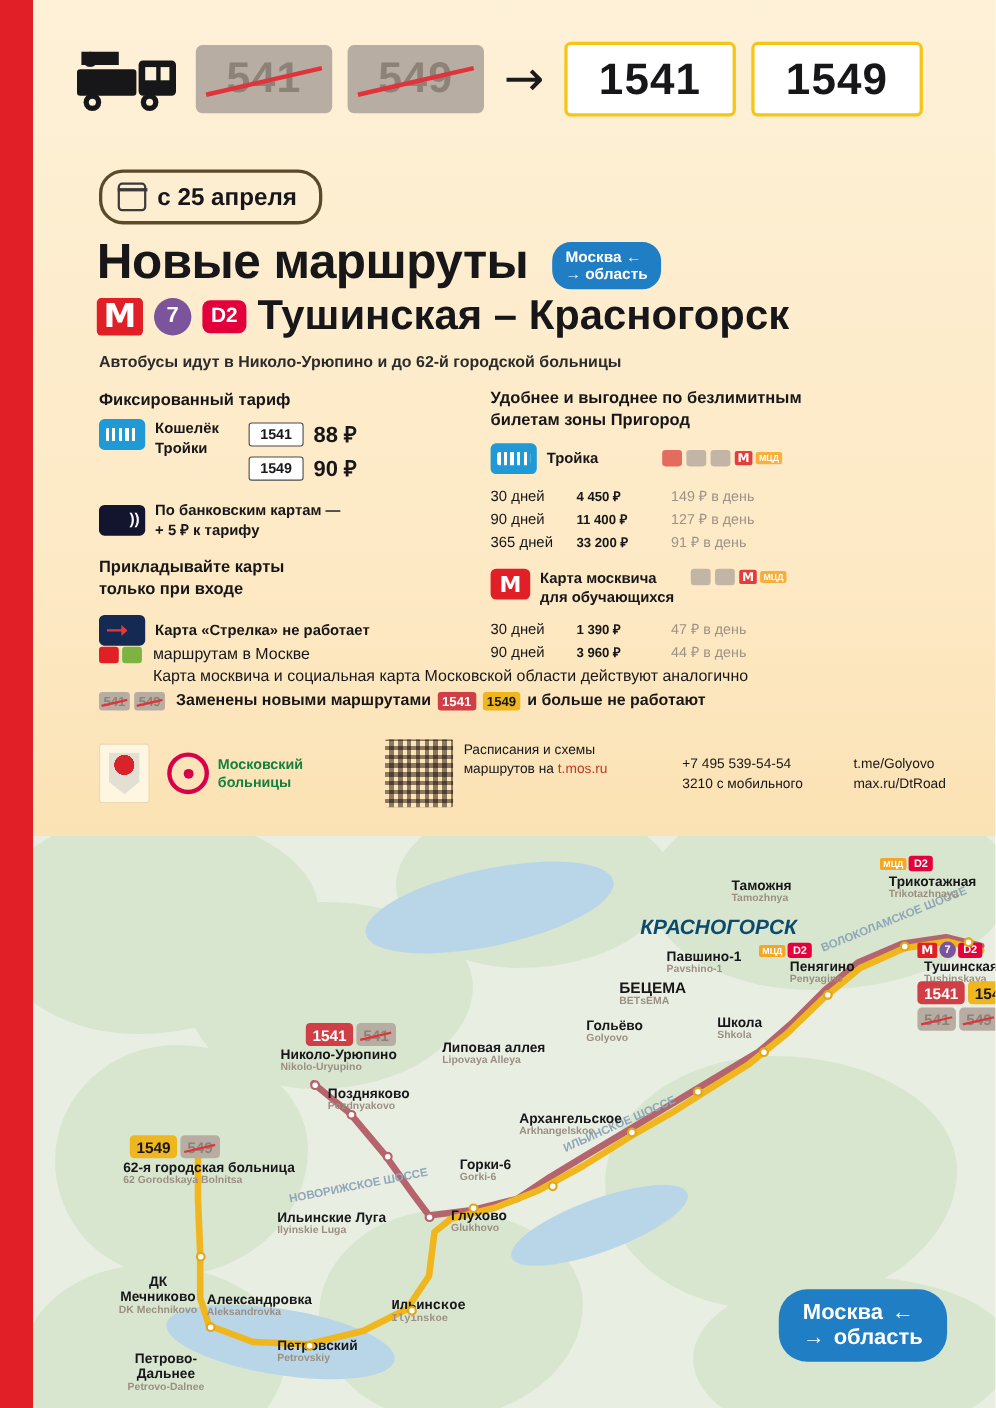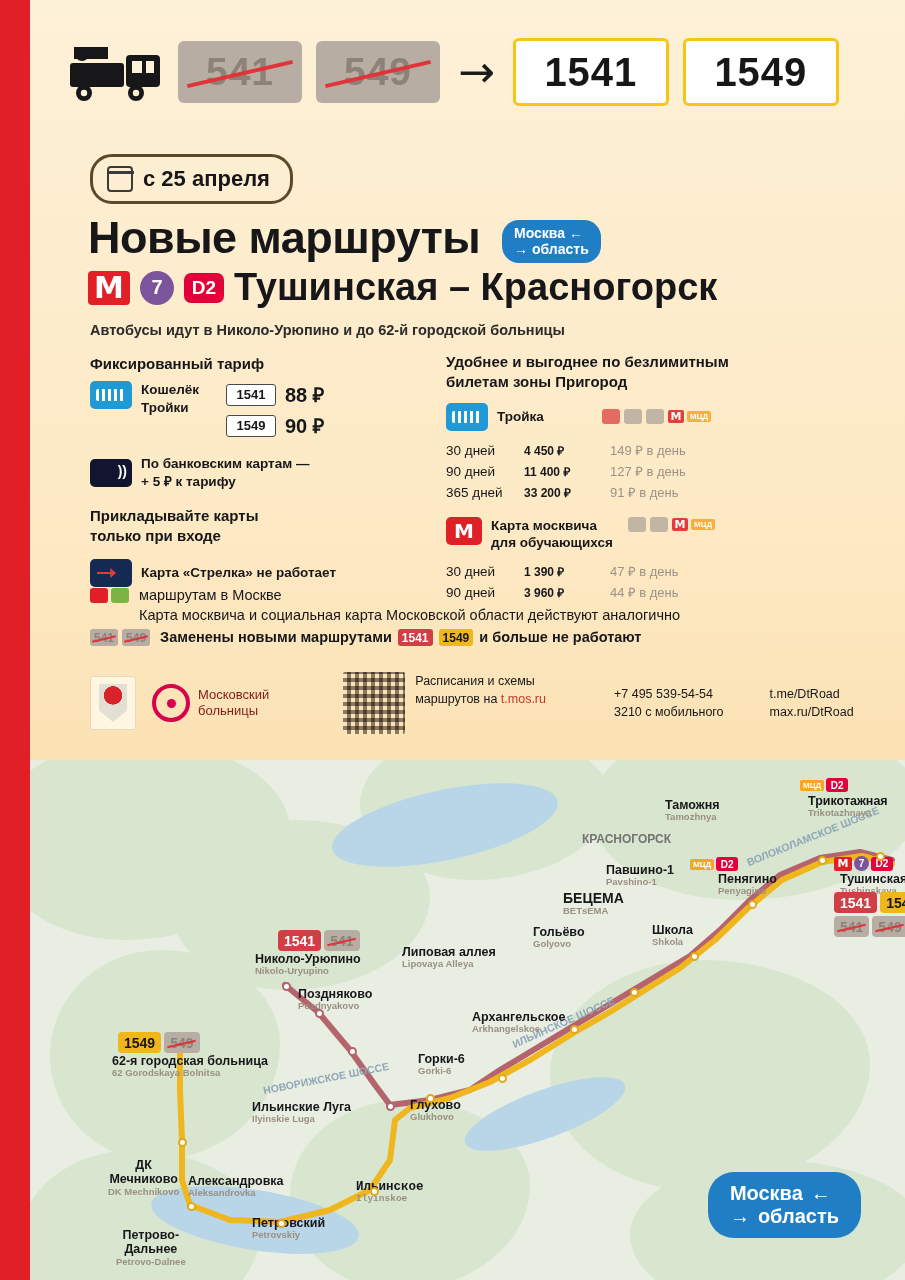--- a/index.html
+++ b/index.html
@@ -77,41 +77,41 @@
   .pn-red{background:#d03f45;}
   .pn-yel{background:#f0b61d;color:#17171a;}
   .pn-grey{background:#b7ada3;color:#8d8278;position:relative;}
   .pn-grey:after{content:"";position:absolute;left:2px;right:2px;top:50%;height:2px;background:#e0333a;transform:rotate(-13deg);}
 
   
   .footer{position:absolute;left:90px;top:672px;right:30px;height:70px;}
   .mt-logo{display:flex;align-items:center;gap:8px;}
   .mt-target{width:30px;height:30px;border-radius:50%;border:4px solid #d9004b;display:flex;align-items:center;justify-content:center;}
   .mt-target i{width:9px;height:9px;border-radius:50%;background:#d9004b;display:block;}
-  .mt-txt{color:#7f1d1d;font-size:13px;font-weight:normal;line-height:1.2;}
+  .mt-txt{color:#15803d;font-size:13px;font-weight:bold;line-height:1.2;}
   .gerb{width:44px;height:52px;background:#fff6e1;border:1px solid #e8d9b8;border-radius:3px;position:relative;overflow:hidden;}
   .gerb:after{content:"";position:absolute;left:8px;top:7px;width:28px;height:38px;background:
       radial-gradient(circle at 50% 30%,#d8232a 0 30%,transparent 31%),
       linear-gradient(#e3dfd2,#e3dfd2);clip-path:polygon(0 0,100% 0,100% 70%,50% 100%,0 70%);}
   .qr{width:62px;height:62px;background:
       repeating-linear-gradient(90deg,#fdf1d8 0 4px,#8c7f70 4px 8px),
       repeating-linear-gradient(0deg,#fdf1d8 0 4px,#8c7f70 4px 8px);
       background-blend-mode:multiply;border-radius:2px;}
   .fsm{font-size:12.5px;color:#17171a;line-height:1.45;}
   .flink{color:#c0392b;}
 
   
   .map{position:absolute;left:30px;top:760px;right:0;bottom:0;background:#e9eee3;overflow:hidden;}
   .mapbg{position:absolute;inset:0;}
   .blob{position:absolute;border-radius:48% 52% 55% 45%/50% 45% 55% 50%;}
   .green{background:#d8e6cf;}
   .water{background:#b9d5e8;}
   .mlabel{position:absolute;font-size:12.5px;font-weight:bold;color:#17171a;line-height:1.15;}
   .mlabel .lat{display:block;font-size:9.5px;font-weight:bold;color:#9b8f82;}
-  .mlabel.city{font-size:12px;color:#737373;}
+  .mlabel.city{font-size:19px;color:#0c4a6e;font-style:italic;}
   .mlabel.city2{font-size:14px;color:#17171a;}
   .stopdot{position:absolute;width:9px;height:9px;border-radius:50%;background:#fff;border:2.5px solid #b5646e;box-sizing:border-box;}
   .stopdot.y{border-color:#e0a81c;}
   .hw{position:absolute;font-size:10.5px;font-weight:bold;color:#8fa6b8;}
   .mosk-pill{position:absolute;right:44px;bottom:42px;background:#1f7ec4;border-radius:26px;color:#fff;font-weight:bold;font-size:20px;padding:10px 22px;line-height:1.15;}
   .mosk-pill .l2{text-align:right;}
   .routebadge{position:absolute;display:flex;gap:3px;align-items:center;}
   .rb{height:21px;padding:0 6px;border-radius:4px;display:flex;align-items:center;justify-content:center;font-size:14px;font-weight:bold;color:#fff;}
   .rb.red{background:#d03f45;}
   .rb.yel{background:#f0b61d;color:#17171a;}
@@ -330,21 +330,21 @@
         <div class="fsm">
           <div>Расписания и схемы</div>
           <div><span>маршрутов на </span><span class="flink">t.mos.ru</span></div>
         </div>
       </div>
       <div class="fsm" style="margin-left:52px;">
         <div>+7 495 539-54-54</div>
         <div>3210 с мобильного</div>
       </div>
       <div class="fsm" style="margin-left:30px;">
-        <div>t.me/DtRoad</div>
+        <div>t.me/Golyovo</div>
         <div>max.ru/DtRoad</div>
       </div>
     </div>
   </div>
 
   <div class="map">
     <div class="mapbg">
       <div class="blob green" style="left:-40px;top:-20px;width:300px;height:200px;"></div>
       <div class="blob green" style="left:140px;top:60px;width:260px;height:170px;"></div>
       <div class="blob green" style="left:330px;top:-30px;width:250px;height:150px;"></div>

